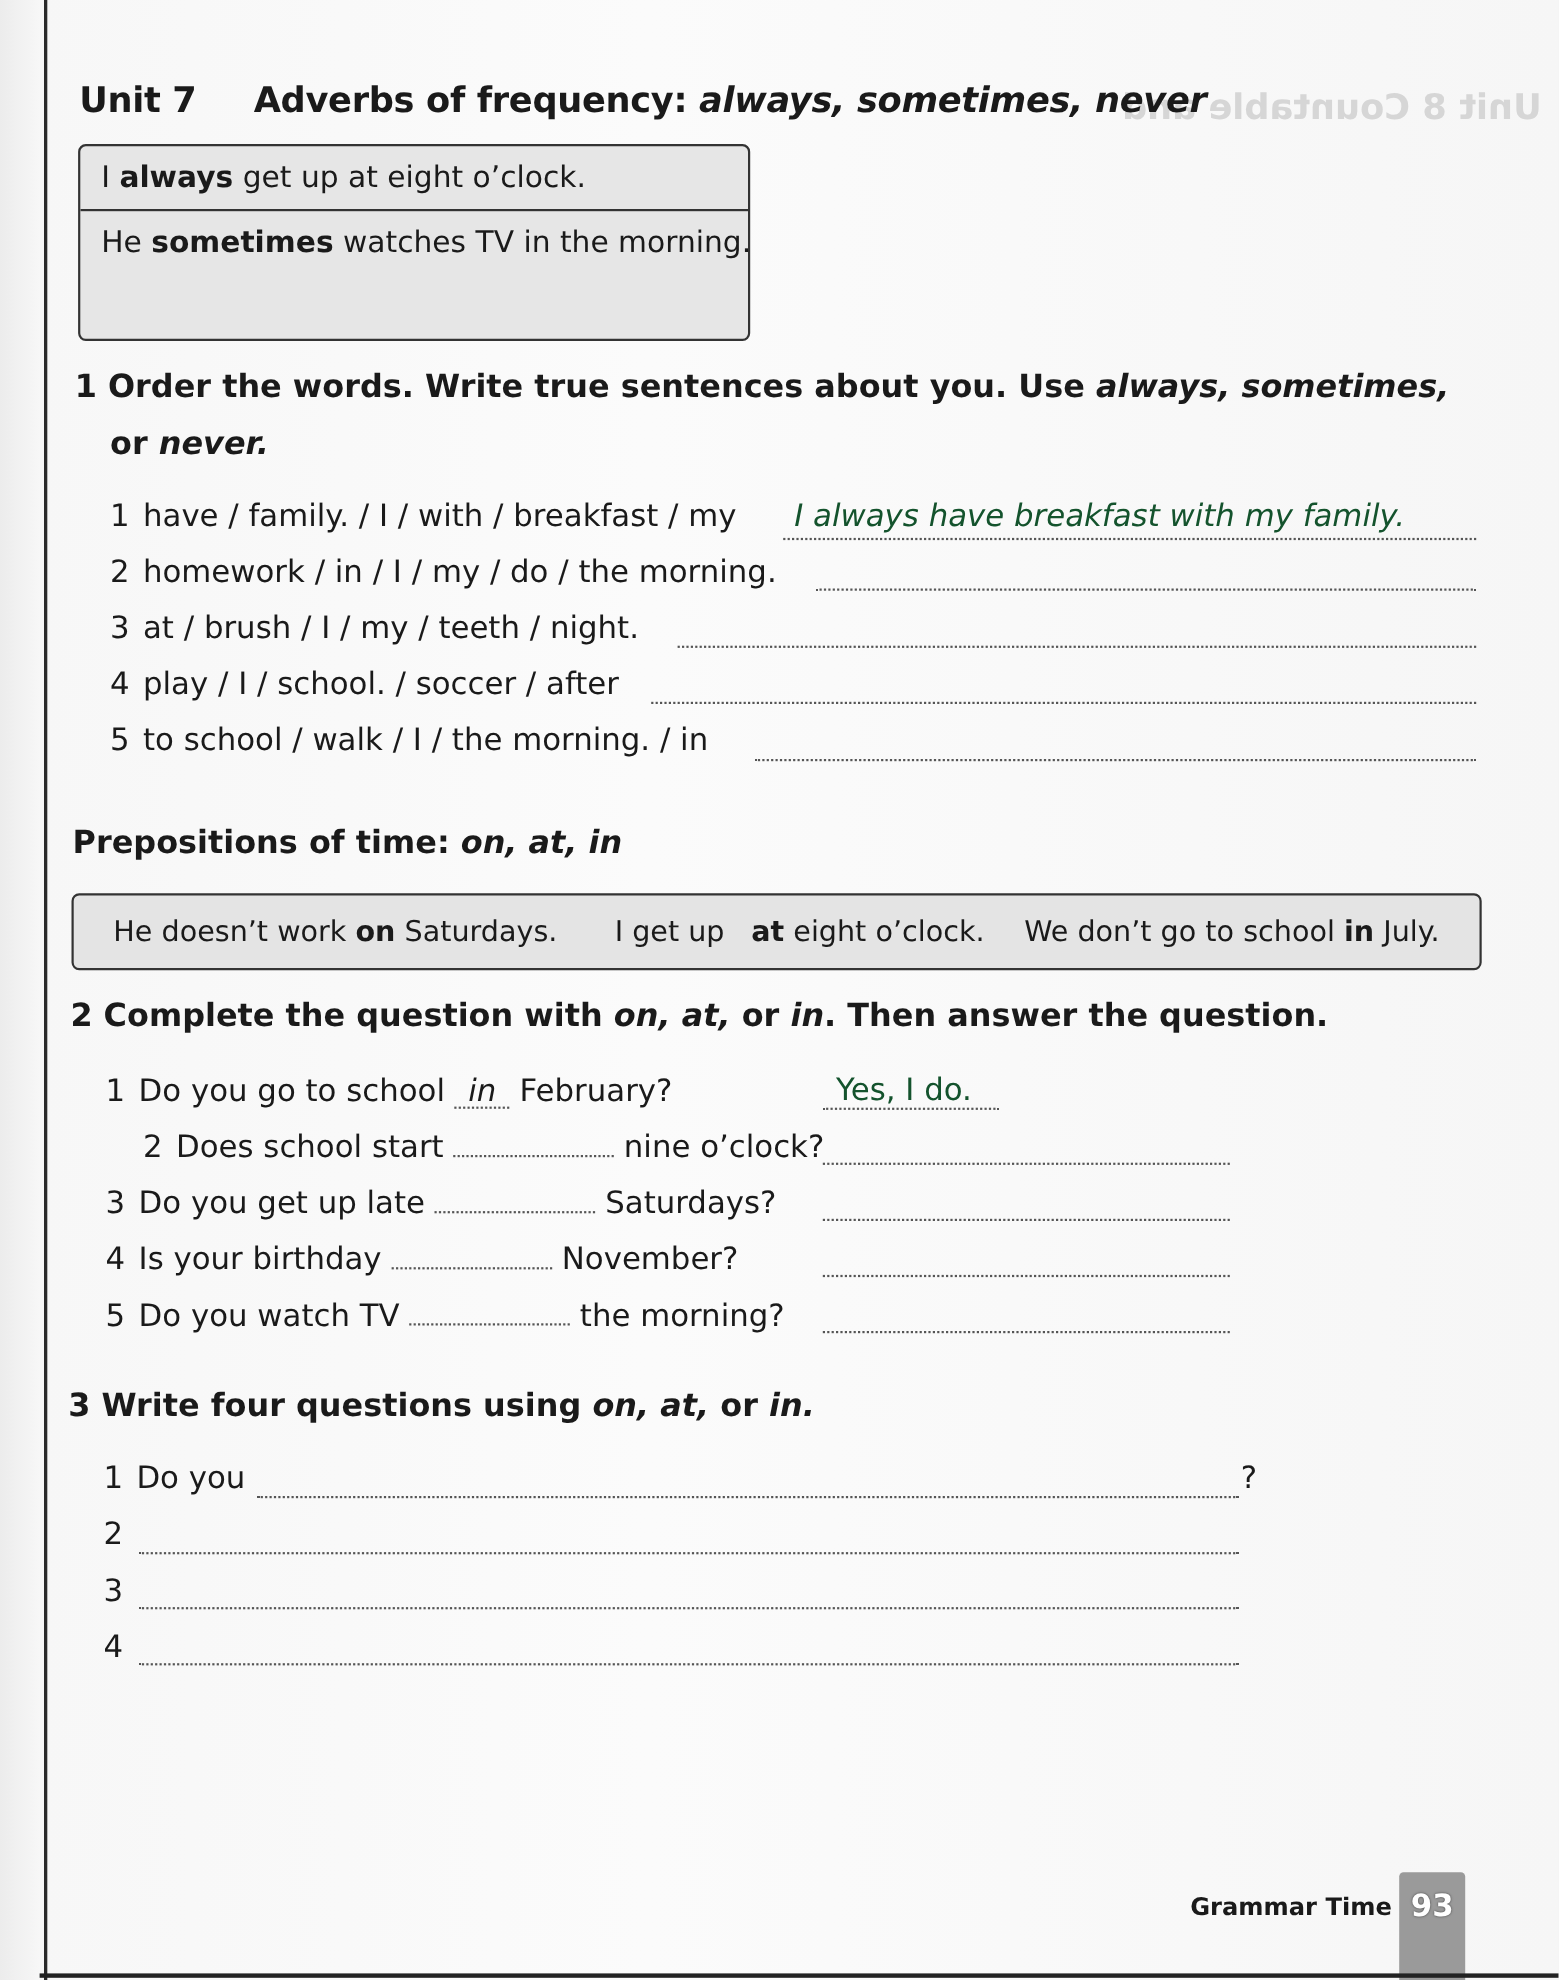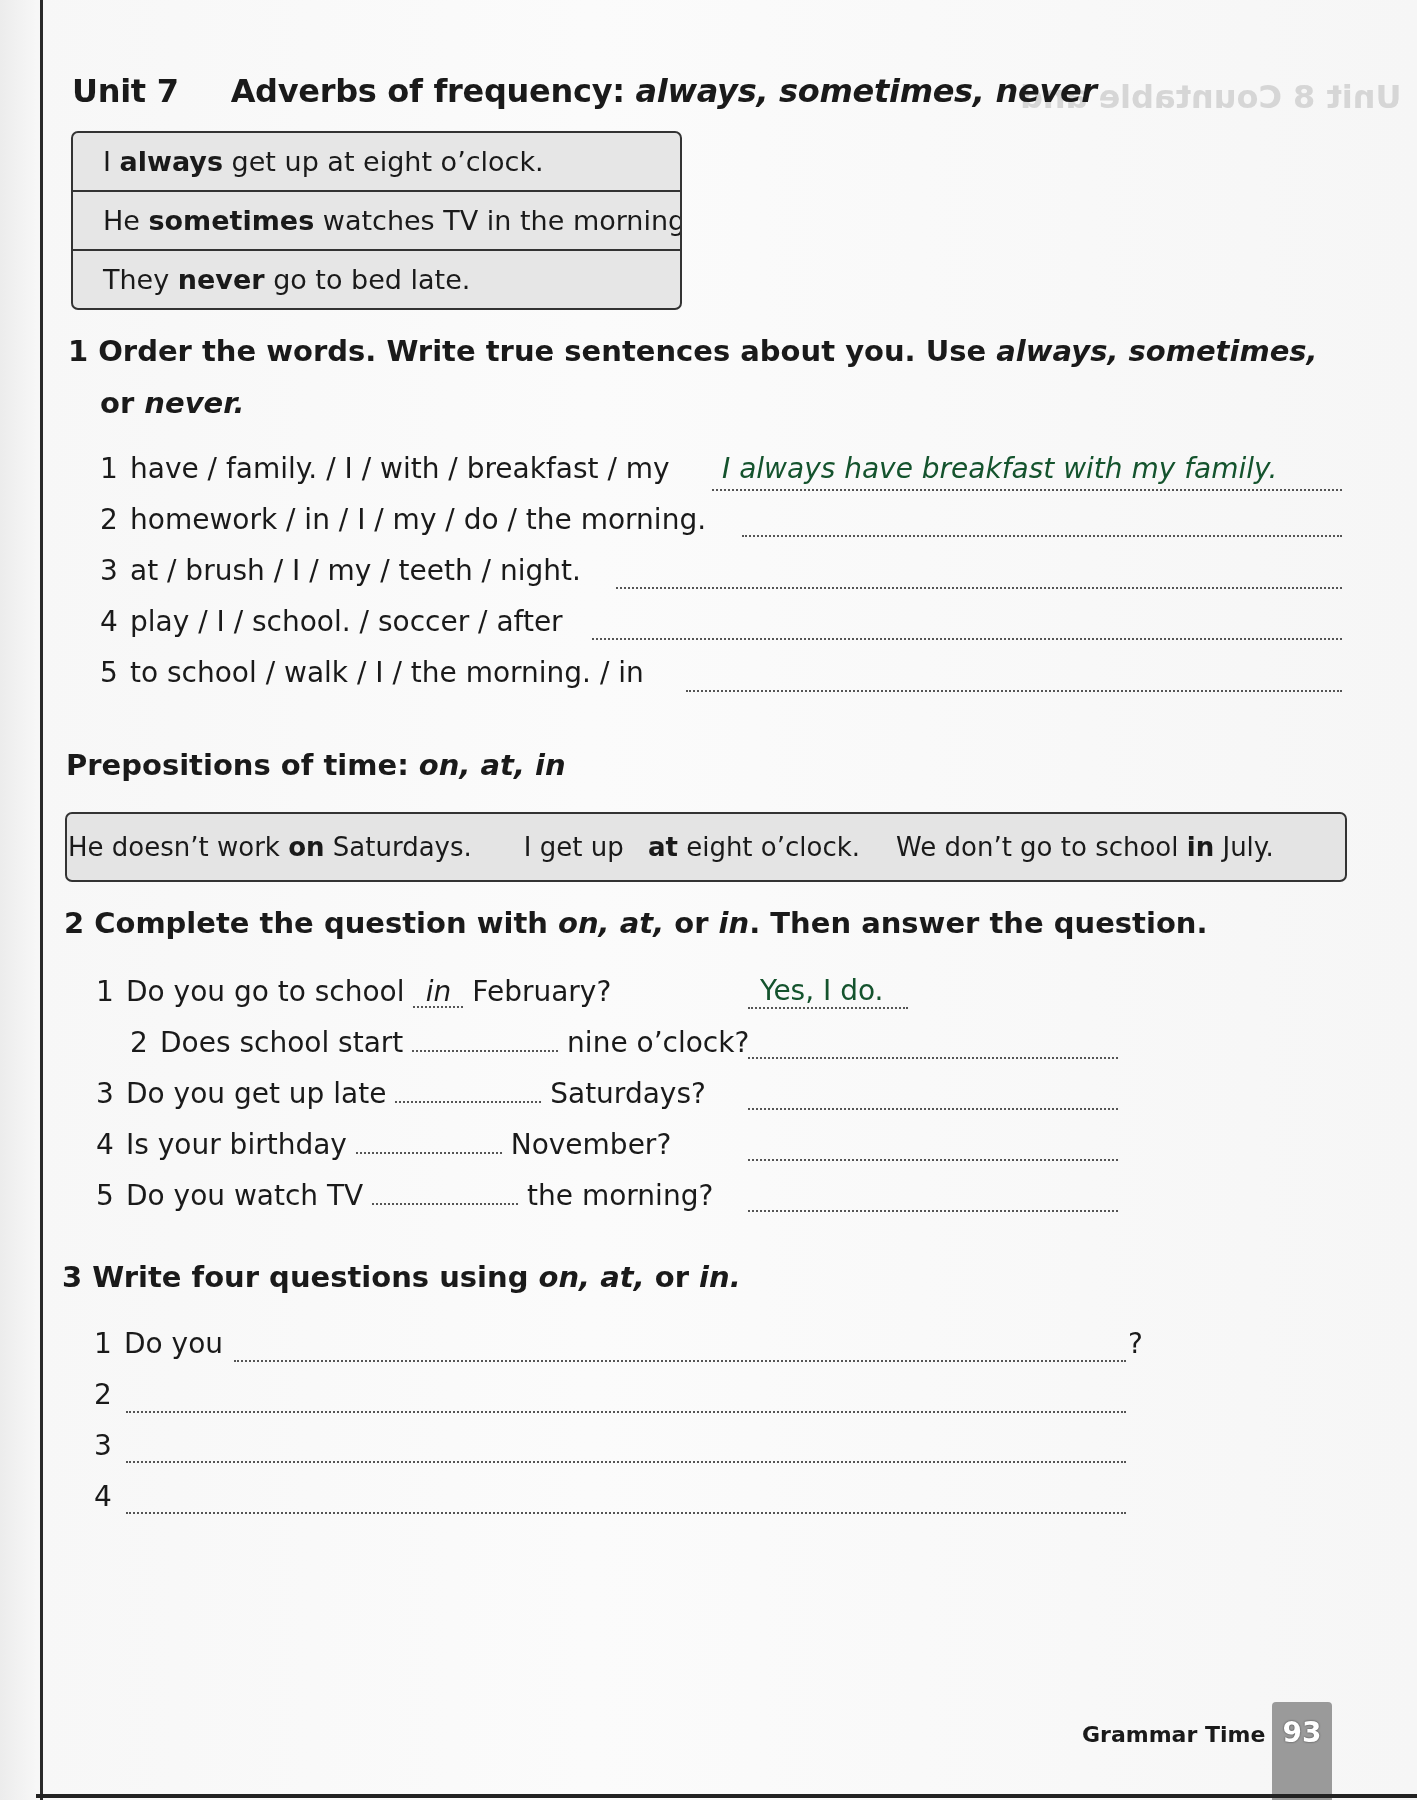--- a/index.html
+++ b/index.html
@@ -24,21 +24,21 @@
   .unit-title { left: 72px; top: 72px; font-size: 32px; font-weight: bold; letter-spacing: -0.3px; white-space: nowrap; }
   .unit-title .num { margin-right: 52px; }
   .unit-title i { font-weight: bold; }
   .ghost { color: #d6d6d6; font-weight: bold; font-size: 32px; left: 1020px; top: 78px; transform: scaleX(-1); white-space: nowrap; }
 
   .example-box {
     left: 71px; top: 131px; width: 607px; height: 175px;
     border: 2px solid #333; border-radius: 7px; background: #e6e6e6; overflow: hidden;
   }
   .example-row {
-    height: 57px; line-height: 57px; padding-left: 30px; font-size: 27px;
+    height: 57px; line-height: 57px; padding-left: 19px; font-size: 27px;
     border-bottom: 2px solid #333; white-space: nowrap;
   }
   .example-row:last-child { border-bottom: none; }
   .example-row b { font-weight: bold; }
 
   .ex-heading { font-size: 29px; font-weight: bold; white-space: nowrap; }
   .ex-heading i { font-weight: bold; }
   .ex-heading .n { margin-right: 10px; }
 
   .item { font-size: 28px; white-space: nowrap; }
@@ -51,21 +51,21 @@
   .blank-inline {
     display: inline-block; border-bottom: 2px dotted #555; vertical-align: baseline;
     text-align: center; font-style: italic; line-height: 1;
   }
 
   .prep-box {
     left: 65px; top: 812px; width: 1278px; height: 66px;
     border: 2px solid #333; border-radius: 7px; background: #e4e4e4;
     line-height: 66px; font-size: 26px; white-space: nowrap; overflow: hidden;
   }
-  .prep-box span { margin-left: 1px; }
+  .prep-box span { margin-left: 36px; }
   .prep-box span + span { margin-left: 36px; }
 
   .footer-label { left: 1082px; top: 1722px; font-size: 22px; font-weight: bold; white-space: nowrap; }
   .page-badge {
     left: 1272px; top: 1702px; width: 60px; height: 98px; background: #9a9a9a;
     border-radius: 4px 4px 0 0; color: #fff; font-weight: bold; font-size: 28px;
     text-align: center; padding-top: 14px; box-sizing: border-box;
     text-shadow: 0 0 2px #333;
   }
   .bottom-rule { left: 36px; top: 1794px; width: 1381px; height: 4px; background: #222; }
@@ -79,21 +79,20 @@
 
 <div class="abs ghost">Unit 8  Countable and</div>
 
 <div class="abs unit-title">
   <span class="num">Unit 7</span><span>Adverbs of frequency: </span><i>always, sometimes, never</i>
 </div>
 
 <div class="abs example-box">
   <div class="example-row"><span>I </span><b>always</b><span> get up at eight o’clock.</span></div>
   <div class="example-row"><span>He </span><b>sometimes</b><span> watches TV in the morning.</span></div>
-  <div class="example-row"><span>They </span><b>never</b><span> go to bed late.</span></div>
 </div>
 
 <div class="abs ex-heading" style="left:68px; top:334px;">
   <span class="n">1</span><span>Order the words. Write true sentences about you. Use </span><i>always, sometimes,</i>
 </div>
 <div class="abs ex-heading" style="left:100px; top:386px;">
   <span>or </span><i>never.</i>
 </div>
 
 <div class="abs item" style="left:100px; top:452px;"><span class="n">1</span><span>have / family. / I / with / breakfast / my</span></div>

